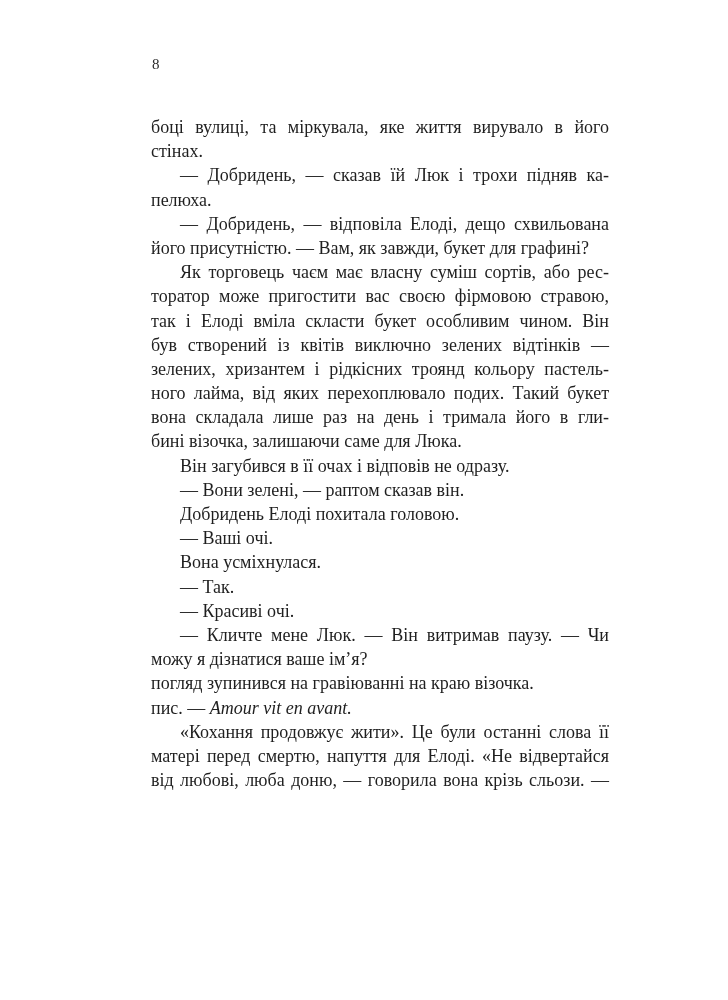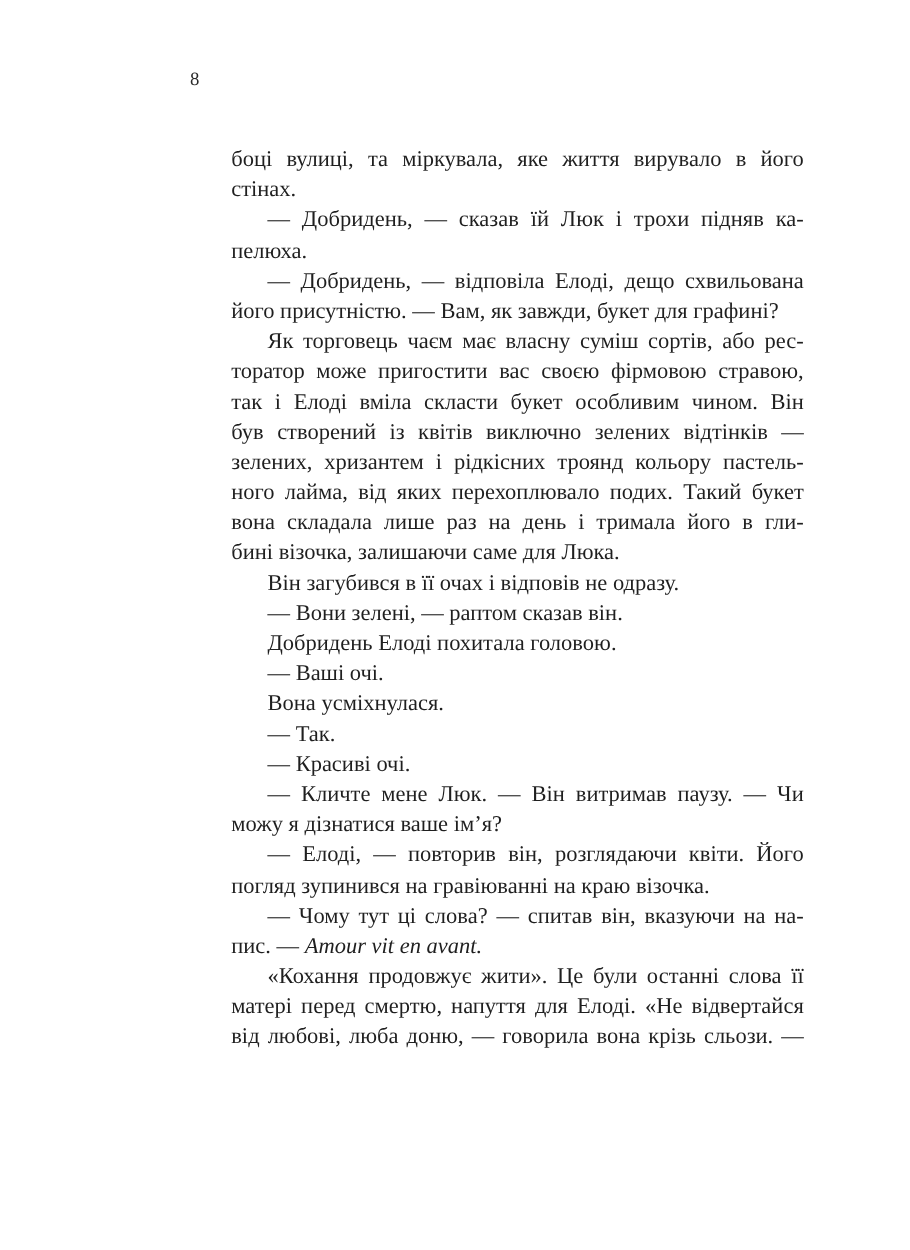--- a/index.html
+++ b/index.html
@@ -34,21 +34,20 @@
     color: #1f1f1f;
     font-size: 18px;
   }
   .line {
     display: block;
     width: 458px;
     height: 24.2px;
     line-height: 24.2px;
     white-space: nowrap;
     text-align: left;
-    margin-left: 34px;
   }
   .line.just {
     text-align: justify;
     text-align-last: justify;
   }
   .line.indent {
     text-indent: 29px;
   }
   .seg-italic {
     font-style: italic;
@@ -76,21 +75,19 @@
       <div class="line"><span>бині візочка, залишаючи саме для Люка.</span></div>
       <div class="line indent"><span>Він загубився в її очах і відповів не одразу.</span></div>
       <div class="line indent"><span>— Вони зелені, — раптом сказав він.</span></div>
       <div class="line indent"><span>Добридень Елоді похитала головою.</span></div>
       <div class="line indent"><span>— Ваші очі.</span></div>
       <div class="line indent"><span>Вона усміхнулася.</span></div>
       <div class="line indent"><span>— Так.</span></div>
       <div class="line indent"><span>— Красиві очі.</span></div>
       <div class="line indent just"><span>— Кличте мене Люк. — Він витримав паузу. — Чи</span></div>
       <div class="line"><span>можу я дізнатися ваше ім’я?</span></div>
-      <div class="line indent just"><span>— Елоді, — повторив він, розглядаючи квіти. Його</span></div>
       <div class="line"><span>погляд зупинився на гравіюванні на краю візочка.</span></div>
-      <div class="line indent just"><span>— Чому тут ці слова? — спитав він, вказуючи на на-</span></div>
       <div class="line"><span>пис. — </span><span class="seg-italic">Amour vit en avant.</span></div>
       <div class="line indent just"><span>«Кохання продовжує жити». Це були останні слова її</span></div>
       <div class="line just"><span>матері перед смертю, напуття для Елоді. «Не відвертайся</span></div>
       <div class="line just"><span>від любові, люба доню, — говорила вона крізь сльози. —</span></div>
     </div>
 </main>
 
 </body></html>

